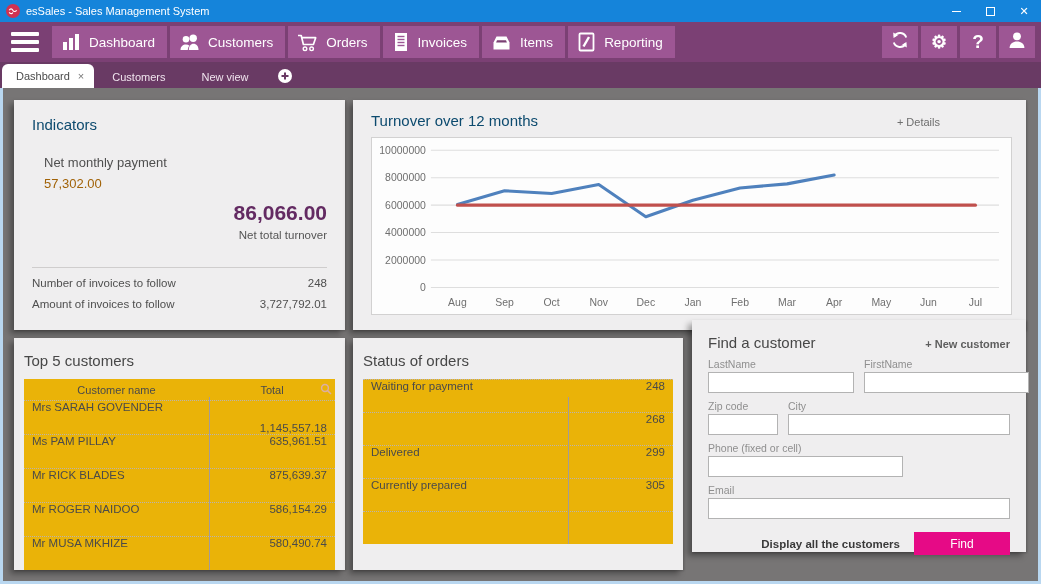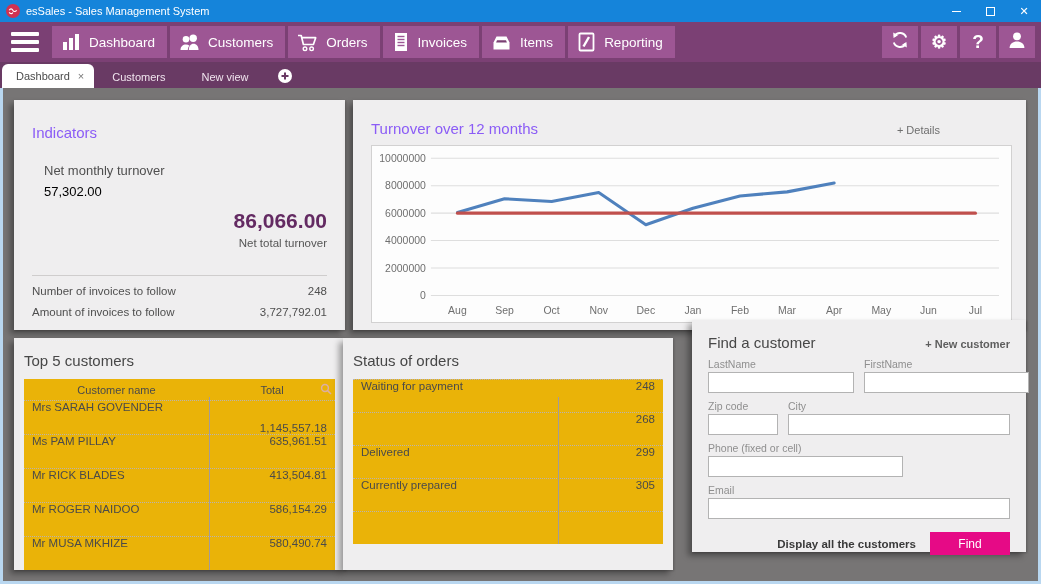--- a/index.html
+++ b/index.html
@@ -35,41 +35,41 @@
     display:flex; align-items:flex-end; padding-left:2px; }
   .tab { font-size:11px; color:#f0e4ee; padding:0 18px; height:22px; display:flex; align-items:center; gap:8px; }
   .tab.active { background:#fff; color:#4a4a4a; border-radius:6px 6px 0 0; height:24px; padding:0 10px 0 14px; }
   .tab .close { color:#777; font-size:11px; }
   .add-tab { width:16px; height:16px; margin:0 0 4px 10px; display:flex; }
 
   
   .content { position:absolute; top:88px; left:3px; right:3px; bottom:3px; background:#777575; }
   .panel { position:absolute; background:#efeeef; box-shadow:-4px 4px 6px rgba(0,0,0,0.35), 1px 1px 2px rgba(0,0,0,0.2); }
   .p-title { font-size:15px; color:#474747; }
-  .p-title.purple { color:#8b5cf6;margin-top:8px; }
+  .p-title.purple { color:#0c4a6e; }
 
   
   #indicators { left:11px; top:12px; width:331px; height:230px; padding:16px 18px; }
   .ind-sub { font-size:13px; color:#4f4f4f; margin-top:22px; margin-left:12px; }
-  .ind-val { font-size:13px; color:#000000; margin-top:6px; margin-left:12px; }
+  .ind-val { font-size:13px; color:#a16207; margin-top:6px; margin-left:12px; }
   .ind-big { font-size:21px; font-weight:bold; color:#632a62; text-align:right; margin-top:10px; }
   .ind-big-label { font-size:11.5px; color:#555; text-align:right; margin-top:4px; }
   .ind-divider { border-top:1px solid #cfcdcd; margin-top:26px; }
   .ind-row { display:flex; justify-content:space-between; font-size:11.5px; color:#4f4f4f; margin-top:9px; }
 
   
   #turnover { left:350px; top:12px; width:673px; height:230px; padding:12px 14px 10px 18px; }
   .chart-head { display:flex; align-items:baseline; }
   .details-link { margin-left:auto; margin-right:72px; font-size:11px; color:#6e6e6e; }
   .chart-box { border:1px solid #d2d1d1; background:#fdfdfd; margin-top:8px; height:178px; }
   .chart-box svg { width:100%; height:100%; display:block; }
 
   
   #top5 { left:11px; top:250px; width:331px; height:232px; padding:14px 10px 0 10px; }
-  #status { left:340px; top:250px; width:330px; height:232px; padding:14px 10px 0 10px; }
+  #status { left:350px; top:250px; width:330px; height:232px; padding:14px 10px 0 10px; }
   .tbl { margin-top:10px; position:relative; background:#eab308; }
   .tbl-head { display:flex; height:21px; align-items:center; font-size:11px; color:#4a4a4a; position:relative; }
   .tbl-head .hc { text-align:center; position:relative; }
   .tbl-row { display:flex; align-items:flex-start; font-size:11.5px; color:#4a4a4a; border-top:1px dotted #b9b2b0; }
   .tbl-row .c1 { padding-left:8px; }
   .tbl-row .c2 { text-align:right; padding-right:8px; }
   .vline { position:absolute; top:18px; bottom:0; width:1px; background:#a39b99; }
   .mag { position:absolute; right:3px; top:4px; }
   #top5 .tbl-row { height:34px; }
   #status .tbl-row { height:33px; }
@@ -79,21 +79,21 @@
   #find { left:689px; top:232px; width:334px; height:232px; padding:14px 16px 0 16px; }
   .find-head { display:flex; align-items:baseline; }
   .new-cust { margin-left:auto; font-size:11px; font-weight:bold; color:#5e5e5e; }
   .f-row { display:flex; gap:10px; margin-top:7px; }
   .f-field { display:flex; flex-direction:column; }
   .f-field label { font-size:10.5px; color:#8f8f8f; margin-bottom:2px; }
   .f-field input { height:21px; border:1px solid #b3b3b3; background:#fff; font-size:12px; padding:0 4px;
     font-family:"Liberation Sans", sans-serif; }
   .find-foot { display:flex; align-items:center; justify-content:flex-end; gap:14px; margin-top:13px; }
   .display-all { font-size:11.5px; font-weight:bold; color:#3a3a3a; }
-  .find-btn { width:80px; height:23px; background:#e60a86; color:#fff; border:none; font-size:12px;
+  .find-btn { width:96px; height:23px; background:#e60a86; color:#fff; border:none; font-size:12px;
     font-family:"Liberation Sans", sans-serif; }
 </style>
 </head>
 <body>
 
 <div class="app">
 
   <div class="titlebar">
     <span class="app-icon">
       <svg width="10" height="10" viewBox="0 0 10 10">
@@ -235,21 +235,21 @@
           <circle cx="8" cy="8" r="7" fill="#fff"></circle>
           <path d="M8 4.5v7M4.5 8h7" stroke="#693a64" stroke-width="2"></path>
         </svg>
     </div>
   </div>
 
   <div class="content">
 
     <div class="panel" id="indicators">
       <div class="p-title purple">Indicators</div>
-      <div class="ind-sub">Net monthly turnover</div>
+      <div class="ind-sub">Net monthly payment</div>
       <div class="ind-val">57,302.00</div>
       <div class="ind-big">86,066.00</div>
       <div class="ind-big-label">Net total turnover</div>
       <div class="ind-divider"></div>
       <div class="ind-row">
         <span>Number of invoices to follow</span>
         <span>248</span>
       </div>
       <div class="ind-row">
         <span>Amount of invoices to follow</span>
@@ -311,21 +311,21 @@
         <div class="tbl-row">
           <div class="c1" style="width:185px;">Mrs SARAH GOVENDER</div>
           <div class="c2" style="flex:1;margin-top:21px;">1,145,557.18</div>
         </div>
         <div class="tbl-row">
           <div class="c1" style="width:185px;">Ms PAM PILLAY</div>
           <div class="c2" style="flex:1;">635,961.51</div>
         </div>
         <div class="tbl-row">
           <div class="c1" style="width:185px;">Mr RICK BLADES</div>
-          <div class="c2" style="flex:1;">413,504.81</div>
+          <div class="c2" style="flex:1;">875,639.37</div>
         </div>
         <div class="tbl-row">
           <div class="c1" style="width:185px;">Mr ROGER NAIDOO</div>
           <div class="c2" style="flex:1;">586,154.29</div>
         </div>
         <div class="tbl-row">
           <div class="c1" style="width:185px;">Mr MUSA MKHIZE</div>
           <div class="c2" style="flex:1;">580,490.74</div>
         </div>
       </div>

